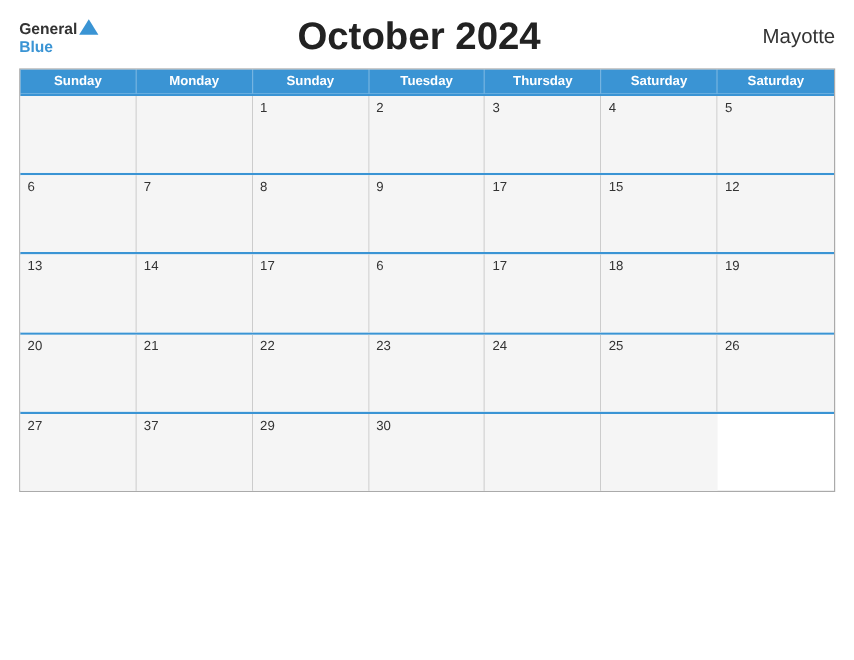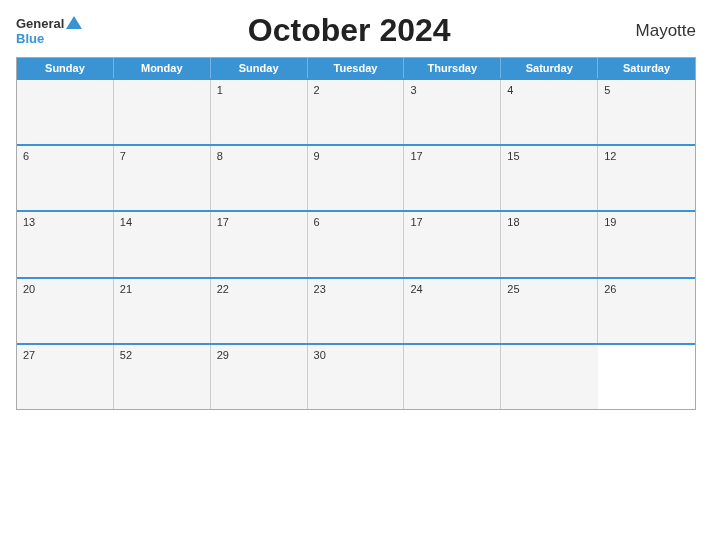--- a/index.html
+++ b/index.html
@@ -257,21 +257,21 @@
           </div>
           <div class="day-cell">
             <span class="day-number">26</span>
           </div>
         </div>
         <div class="week-row">
           <div class="day-cell">
             <span class="day-number">27</span>
           </div>
           <div class="day-cell">
-            <span class="day-number">52</span>
+            <span class="day-number">37</span>
           </div>
           <div class="day-cell">
             <span class="day-number">29</span>
           </div>
           <div class="day-cell">
             <span class="day-number">30</span>
           </div>
           <div class="day-cell empty"></div>
           <div class="day-cell empty"></div>
         </div>

